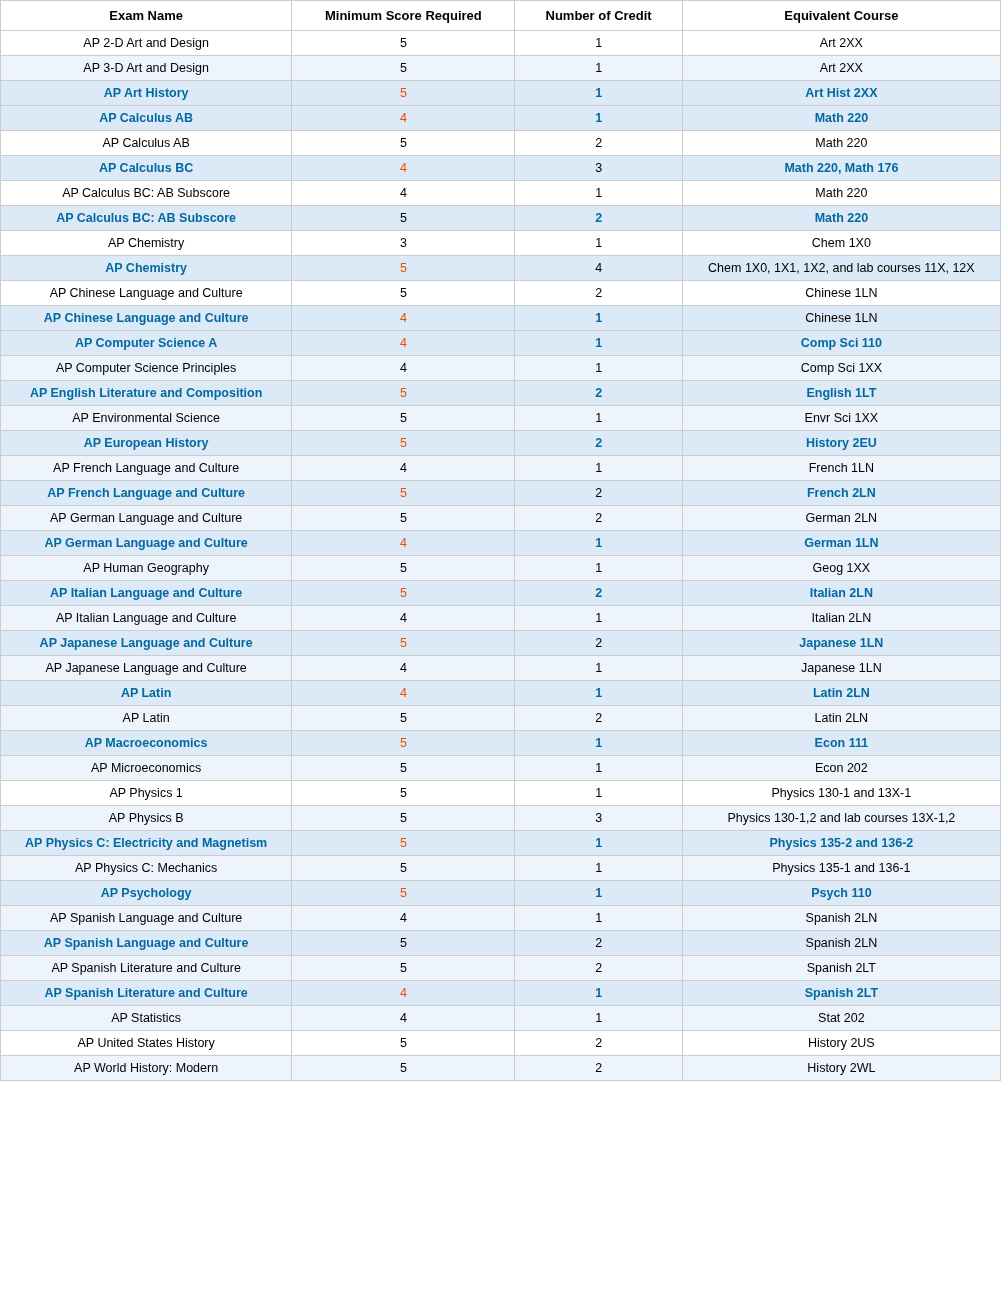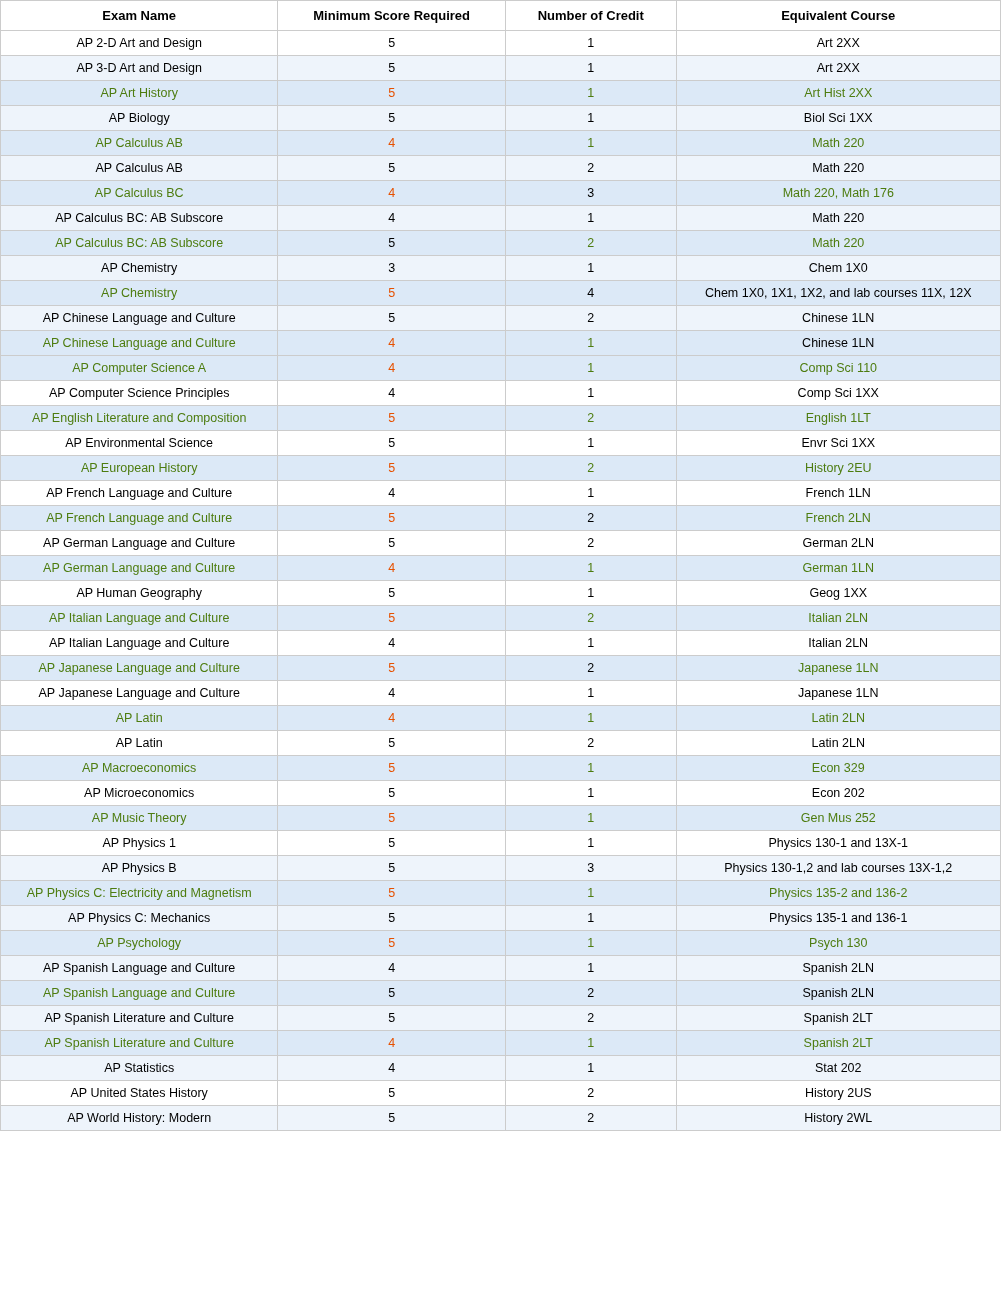--- a/index.html
+++ b/index.html
@@ -25,21 +25,21 @@
     td {
       border: 1px solid #ccc;
       padding: 5px 10px;
       text-align: center;
       font-size: 12.5px;
       white-space: nowrap;
     }
     tr:nth-child(odd) td { background: #ffffff; }
     tr:nth-child(even) td { background: #eef4fb; }
     .highlight-row td { background: #dce9f7 !important; }
-    .blue { color: #4d7c0f; }
+    .blue { color: #0369a1; font-weight: bold; }
     .orange { color: #e65100; }
   </style>
 </head>
 <body>
 
 <table>
   <thead>
     <tr id="header-row">
         <th>Exam Name</th>
         <th>Minimum Score Required</th>
@@ -59,26 +59,20 @@
         <td><span>5</span></td>
         <td><span>1</span></td>
         <td><span>Art 2XX</span></td>
       </tr>
       <tr class="highlight-row">
         <td><span class="blue">AP Art History</span></td>
         <td><span class="orange">5</span></td>
         <td><span class="blue">1</span></td>
         <td><span class="blue">Art Hist 2XX</span></td>
       </tr>
-      <tr>
-        <td><span>AP Biology</span></td>
-        <td><span>5</span></td>
-        <td><span>1</span></td>
-        <td><span>Biol Sci 1XX</span></td>
-      </tr>
       <tr class="highlight-row">
         <td><span class="blue">AP Calculus AB</span></td>
         <td><span class="orange">4</span></td>
         <td><span class="blue">1</span></td>
         <td><span class="blue">Math 220</span></td>
       </tr>
       <tr>
         <td><span>AP Calculus AB</span></td>
         <td><span>5</span></td>
         <td><span>2</span></td>
@@ -219,33 +213,27 @@
       <tr>
         <td><span>AP Latin</span></td>
         <td><span>5</span></td>
         <td><span>2</span></td>
         <td><span>Latin 2LN</span></td>
       </tr>
       <tr class="highlight-row">
         <td><span class="blue">AP Macroeconomics</span></td>
         <td><span class="orange">5</span></td>
         <td><span class="blue">1</span></td>
-        <td><span class="blue">Econ 329</span></td>
+        <td><span class="blue">Econ 111</span></td>
       </tr>
       <tr>
         <td><span>AP Microeconomics</span></td>
         <td><span>5</span></td>
         <td><span>1</span></td>
         <td><span>Econ 202</span></td>
-      </tr>
-      <tr class="highlight-row">
-        <td><span class="blue">AP Music Theory</span></td>
-        <td><span class="orange">5</span></td>
-        <td><span class="blue">1</span></td>
-        <td><span class="blue">Gen Mus 252</span></td>
       </tr>
       <tr>
         <td><span>AP Physics 1</span></td>
         <td><span>5</span></td>
         <td><span>1</span></td>
         <td><span>Physics 130-1 and 13X-1</span></td>
       </tr>
       <tr>
         <td><span>AP Physics B</span></td>
         <td><span>5</span></td>
@@ -261,21 +249,21 @@
       <tr>
         <td><span>AP Physics C: Mechanics</span></td>
         <td><span>5</span></td>
         <td><span>1</span></td>
         <td><span>Physics 135-1 and 136-1</span></td>
       </tr>
       <tr class="highlight-row">
         <td><span class="blue">AP Psychology</span></td>
         <td><span class="orange">5</span></td>
         <td><span class="blue">1</span></td>
-        <td><span class="blue">Psych 130</span></td>
+        <td><span class="blue">Psych 110</span></td>
       </tr>
       <tr>
         <td><span>AP Spanish Language and Culture</span></td>
         <td><span>4</span></td>
         <td><span>1</span></td>
         <td><span>Spanish 2LN</span></td>
       </tr>
       <tr class="highlight-row">
         <td><span class="blue">AP Spanish Language and Culture</span></td>
         <td><span>5</span></td>

